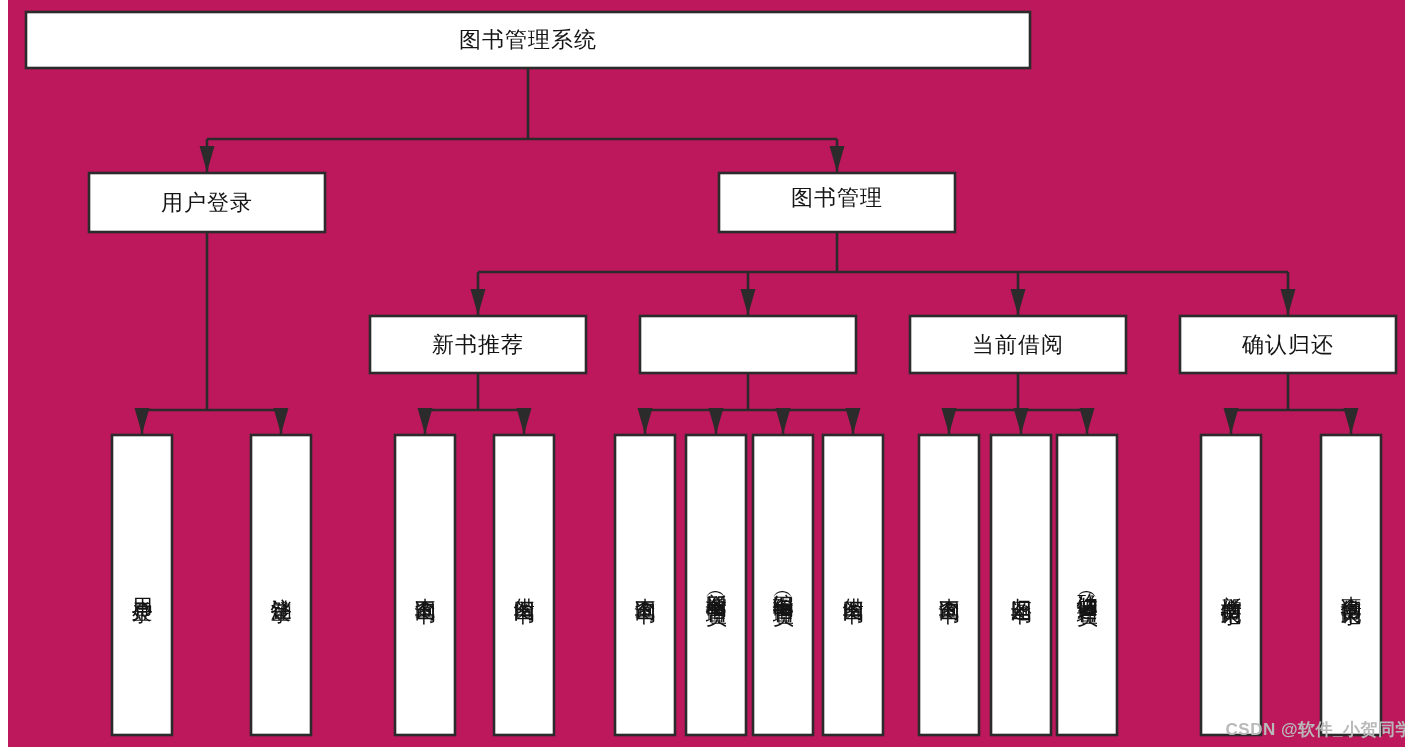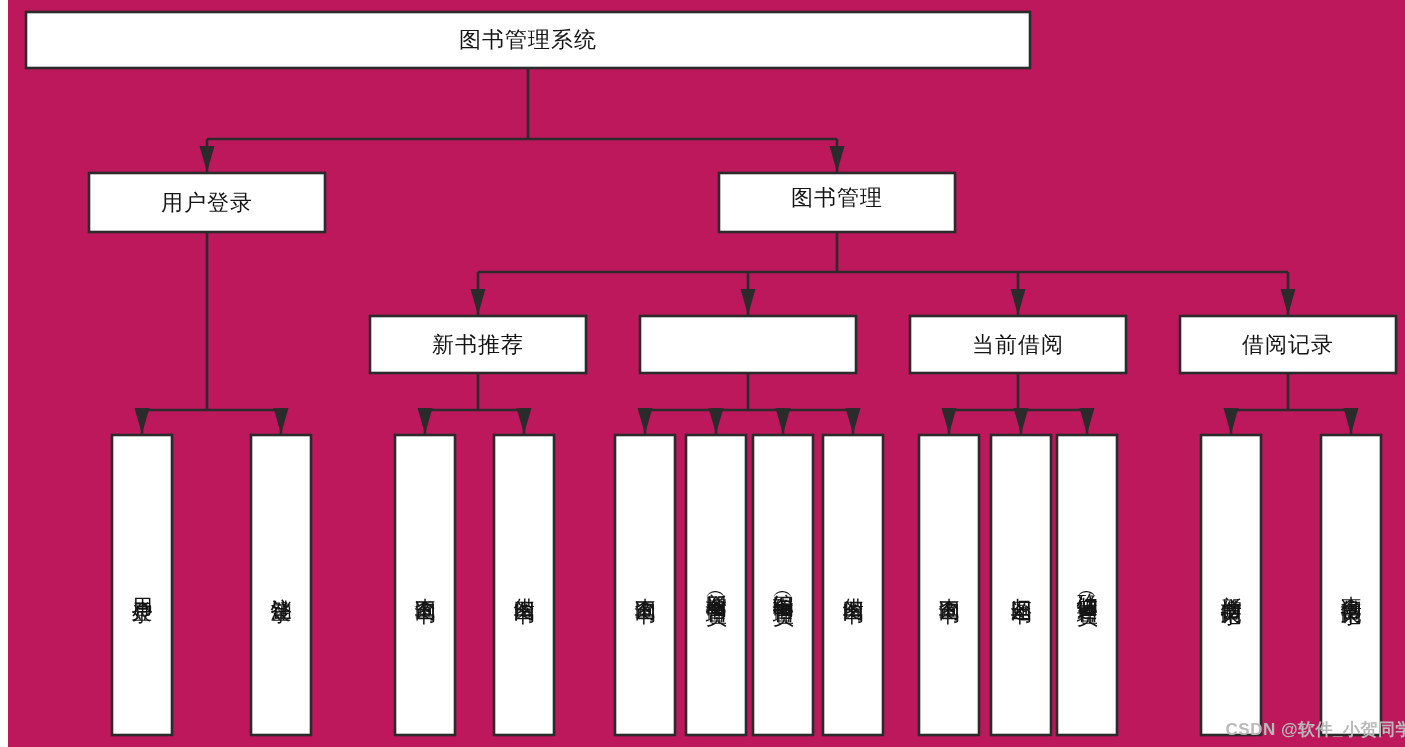--- a/index.html
+++ b/index.html
@@ -166,21 +166,21 @@
         <rect x="1313" y="435" width="60" height="300" class="node-box"></rect>
       </g>
   </svg>
 
   <div class="hit-layer" id="label-layer">
       <div class="node-label-h" style="left: 18px; top: 12px; width: 1004px; height: 56px;">图书管理系统</div>
       <div class="node-label-h" style="left: 81px; top: 173px; width: 236px; height: 59px;">用户登录</div>
       <div class="node-label-h" style="left: 711px; top: 173px; width: 236px; height: 50px;">图书管理</div>
       <div class="node-label-h" style="left: 362px; top: 316px; width: 216px; height: 57px; border-radius: 24px;">新书推荐</div>
       <div class="node-label-h" style="left: 902px; top: 316px; width: 216px; height: 57px;">当前借阅</div>
-      <div class="node-label-h" style="left: 1172px; top: 316px; width: 216px; height: 57px;">借阅记录</div>
+      <div class="node-label-h" style="left: 1172px; top: 316px; width: 216px; height: 57px;">确认归还</div>
       <div class="node-label-v" style="left: 104px; top: 435px; width: 60px; height: 300px;">用户登录</div>
       <div class="node-label-v" style="left: 243px; top: 435px; width: 60px; height: 300px;">注销登录</div>
       <div class="node-label-v" style="left: 387px; top: 435px; width: 60px; height: 300px;">查询图书</div>
       <div class="node-label-v" style="left: 486px; top: 435px; width: 60px; height: 300px;">借阅图书</div>
       <div class="node-label-v" style="left: 607px; top: 435px; width: 60px; height: 300px;">查询图书</div>
       <div class="node-label-v" style="left: 678px; top: 435px; width: 60px; height: 300px;">新增图书（管理员）</div>
       <div class="node-label-v" style="left: 745px; top: 435px; width: 60px; height: 300px;">编辑图书（管理员）</div>
       <div class="node-label-v" style="left: 815px; top: 435px; width: 60px; height: 300px;">借阅图书</div>
       <div class="node-label-v" style="left: 911px; top: 435px; width: 60px; height: 300px;">查询图书</div>
       <div class="node-label-v" style="left: 983px; top: 435px; width: 60px; height: 300px;">归还图书</div>

